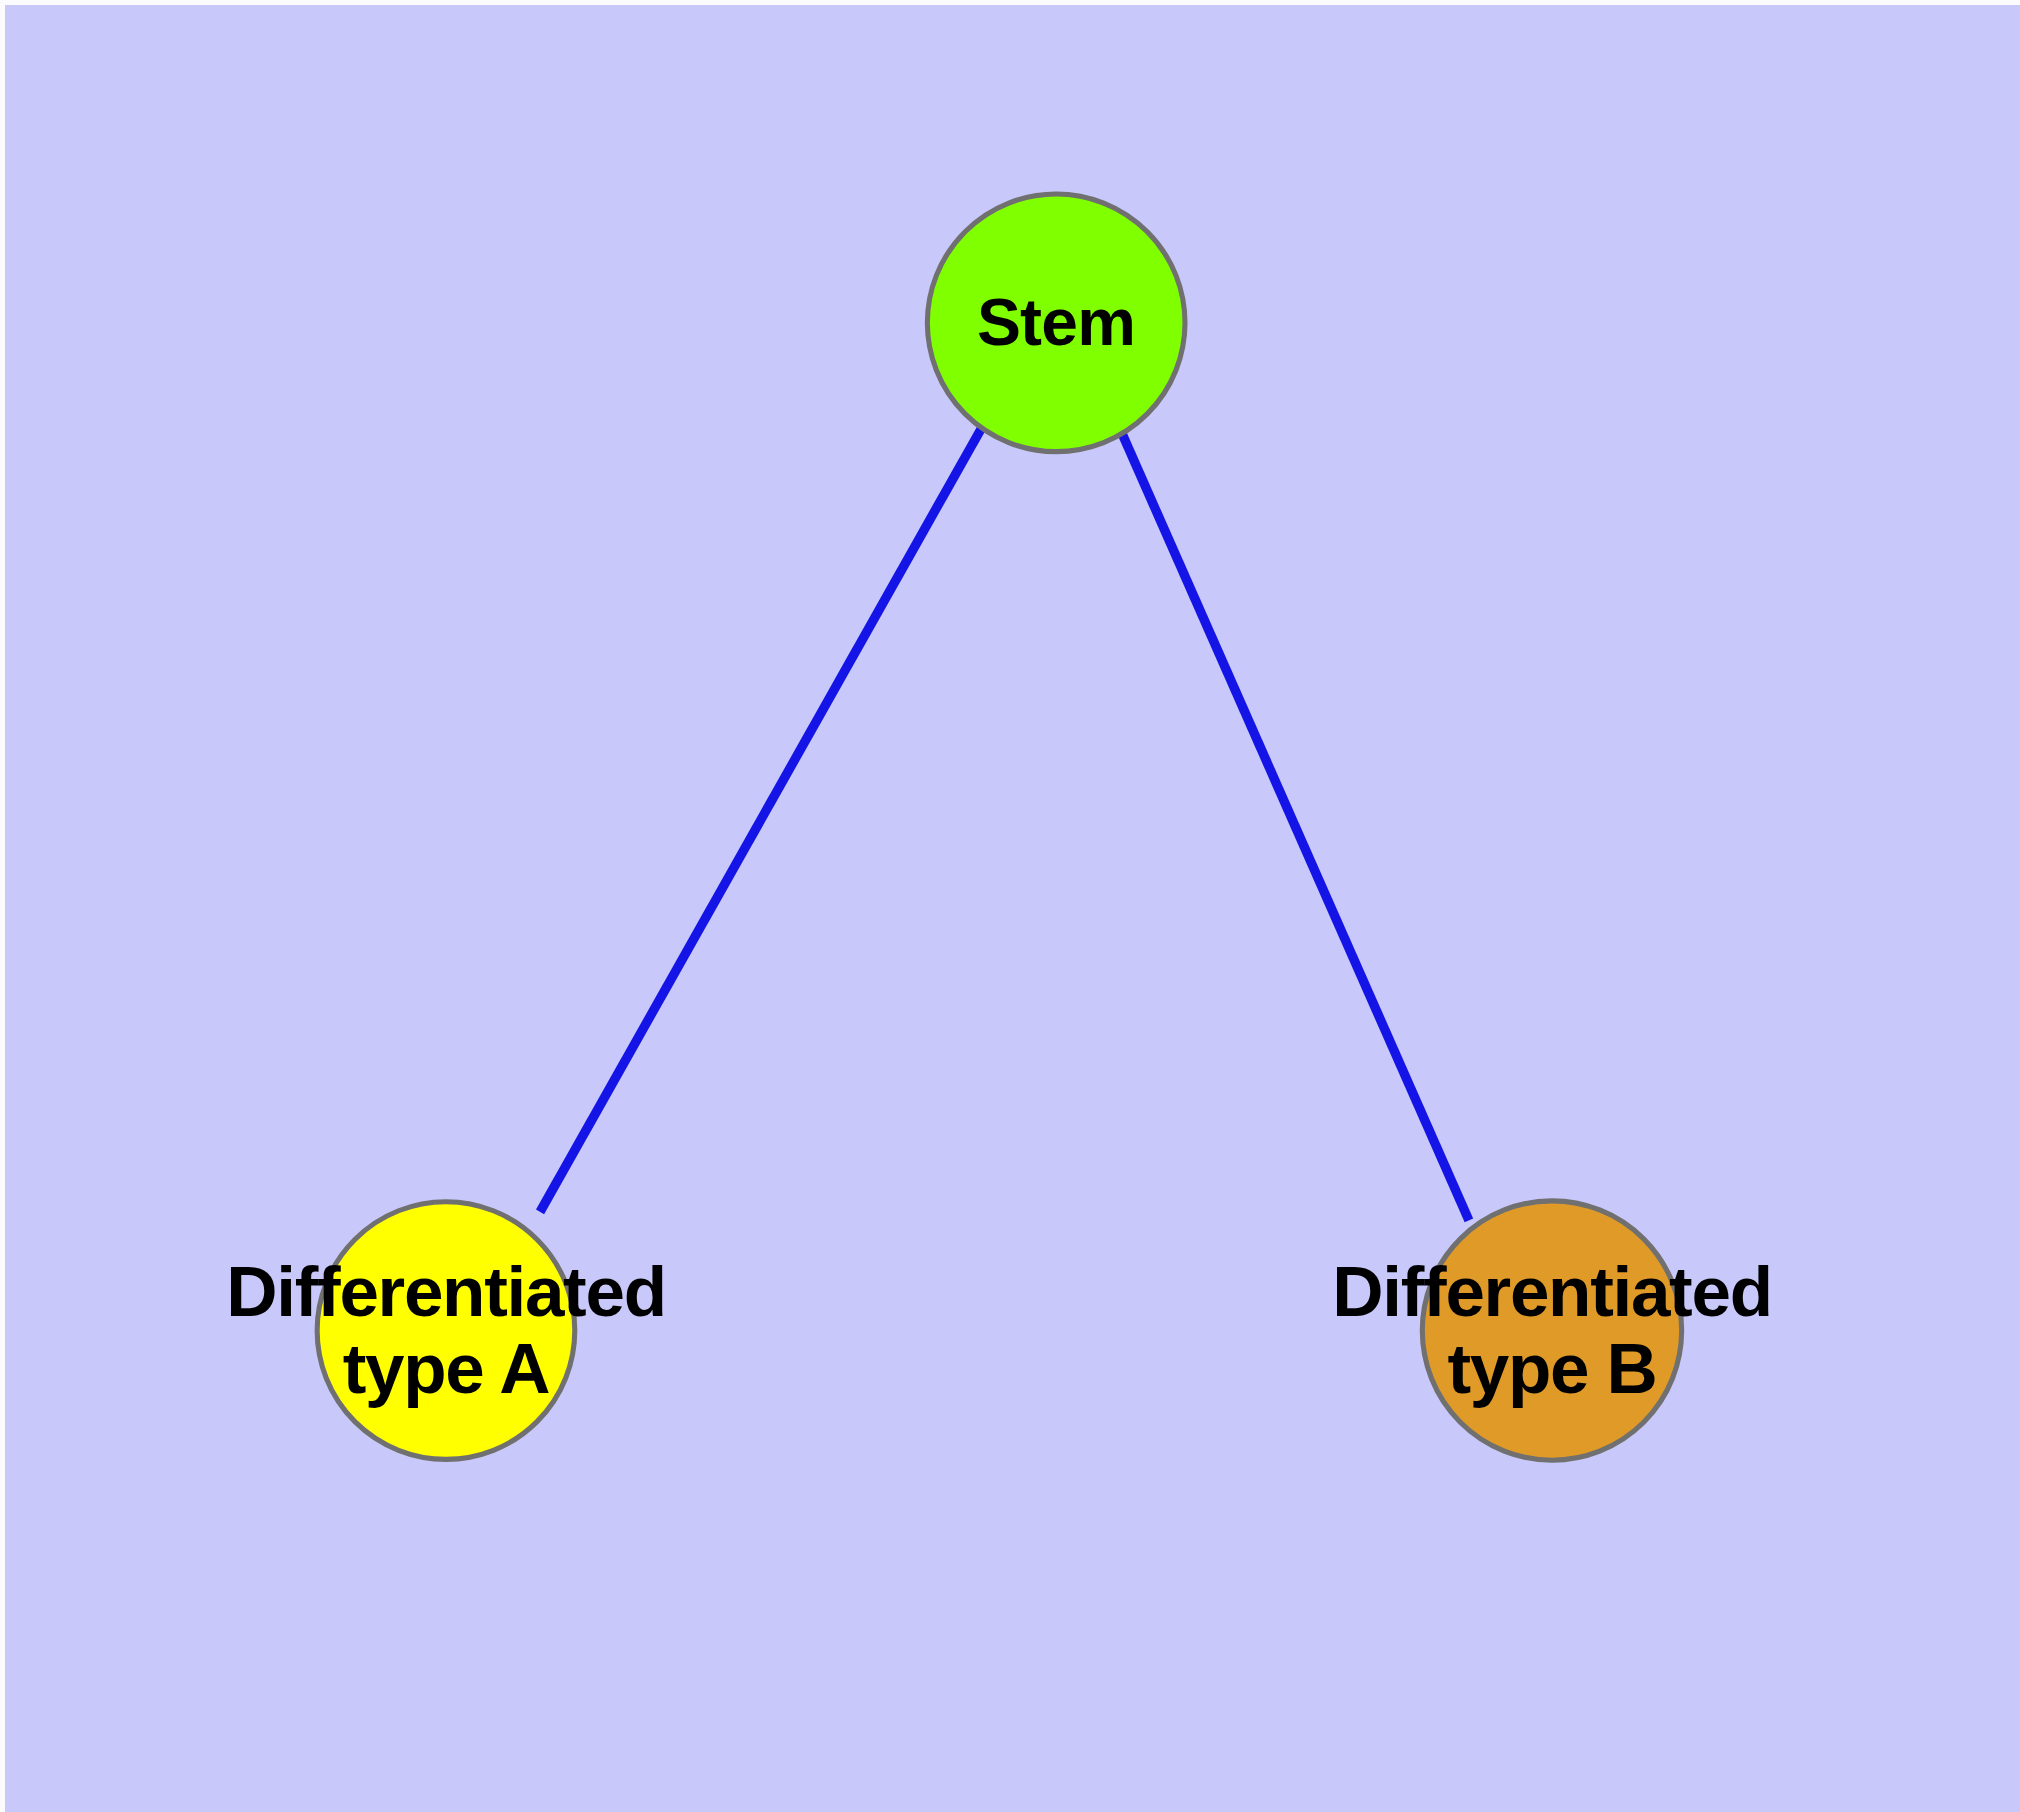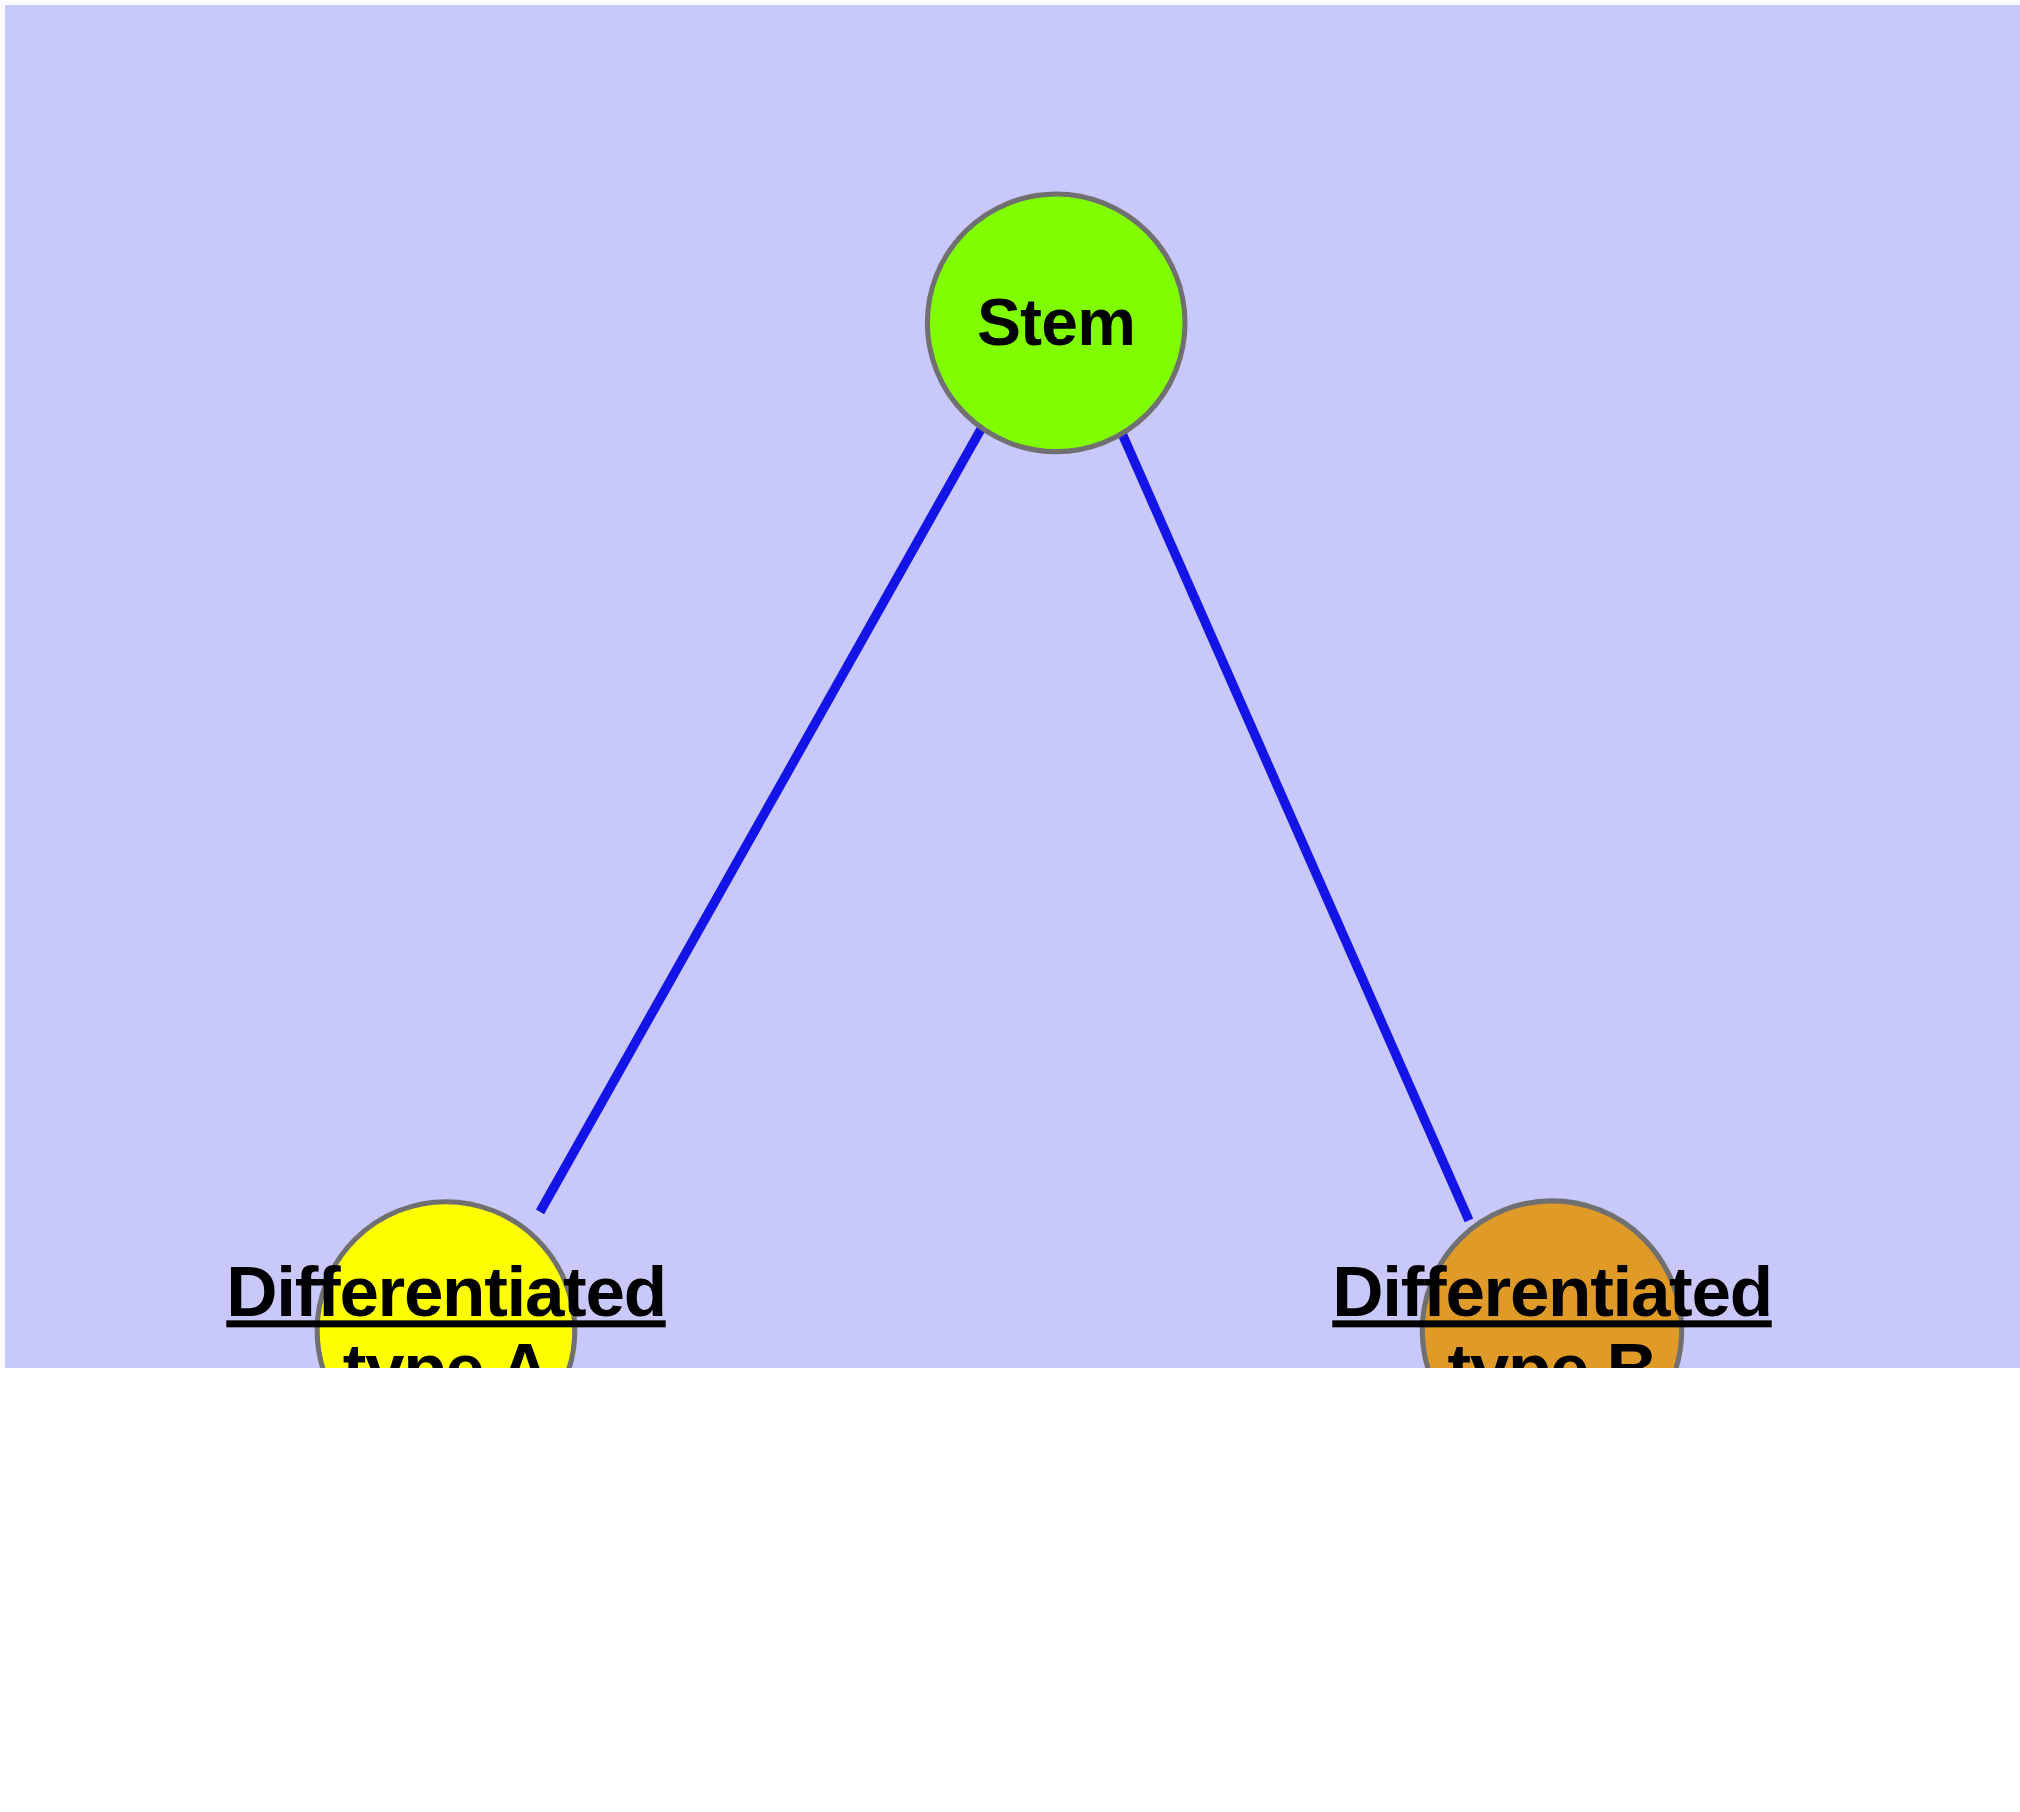--- a/index.html
+++ b/index.html
@@ -3,21 +3,21 @@
 <meta charset="utf-8">
 <style>
   html, body {
     margin: 0;
     padding: 0;
     background: #ffffff;
   }
   #canvas {
     position: relative;
     width: 2021px;
-    height: 1368px;
+    height: 1812px;
     background: #c8c8fa;
     border-top: 5.1px solid #fbfbfe;
     border-left: 5.1px solid #fbfbfe;
     box-sizing: border-box;
     overflow: hidden;
     font-family: "Liberation Sans", "DejaVu Sans", sans-serif;
   }
   #graph-svg {
     position: absolute;
     left: 0;
@@ -30,21 +30,21 @@
     text-align: center;
     font-family: "Liberation Sans", "DejaVu Sans", sans-serif;
     font-weight: bold;
     color: #000000;
     white-space: pre;
     line-height: 1.08;
     pointer-events: none;
     transform: translate(-50%, -50%);
   }
   .label-stem { font-size: 66px; letter-spacing: -0.8px; }
-  .label-big  { font-size: 71px; letter-spacing: -1.3px; text-decoration: underline; }
+  .label-big  { font-size: 71px; letter-spacing: -1.3px; }
 </style>
 </head>
 <body>
 
 <div id="canvas">
 
   <svg id="graph-svg" viewBox="0 0 2384 2138">
     <g>
       <line stroke-linecap="butt" x1="1152" y1="499" x2="631" y2="1424" stroke="#1414e6" stroke-width="11"></line>
       <line stroke-linecap="butt" x1="1317" y1="504" x2="1727" y2="1434" stroke="#1414e6" stroke-width="11"></line>

